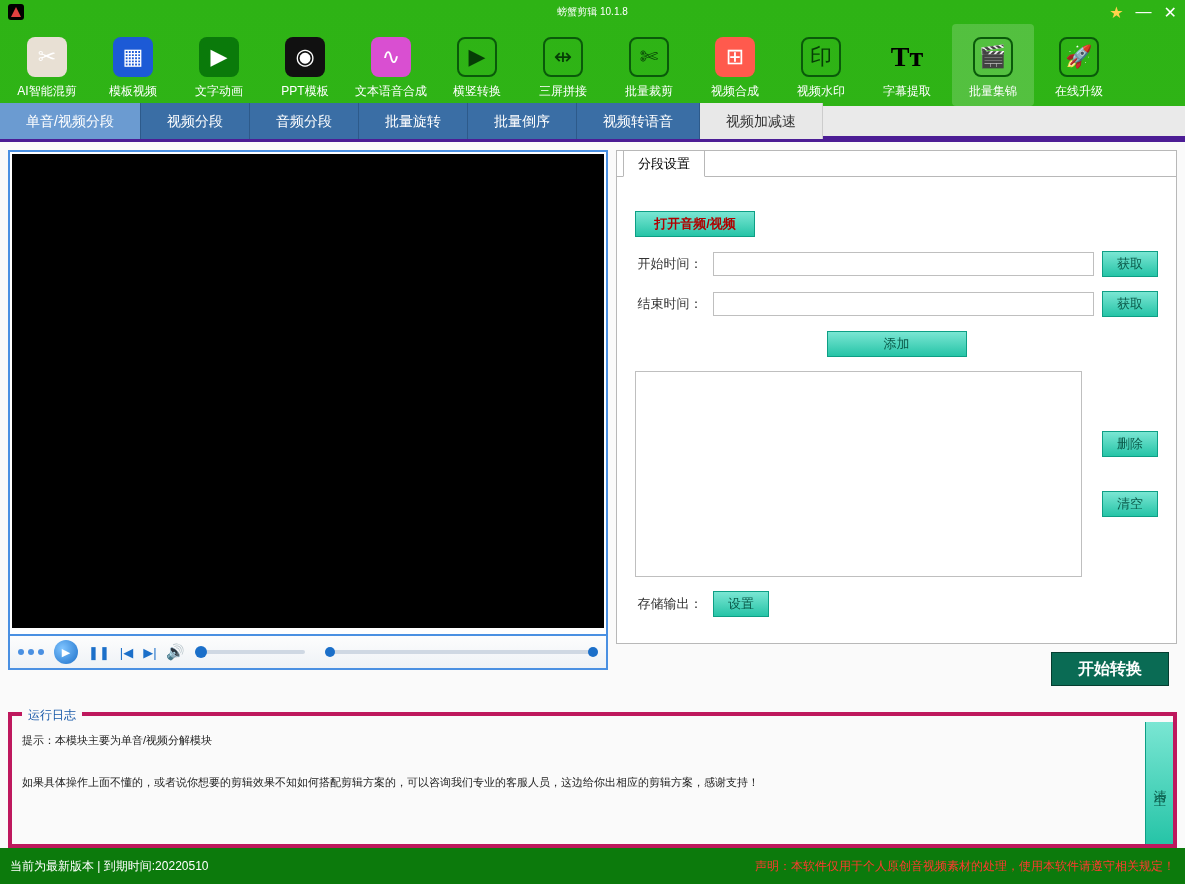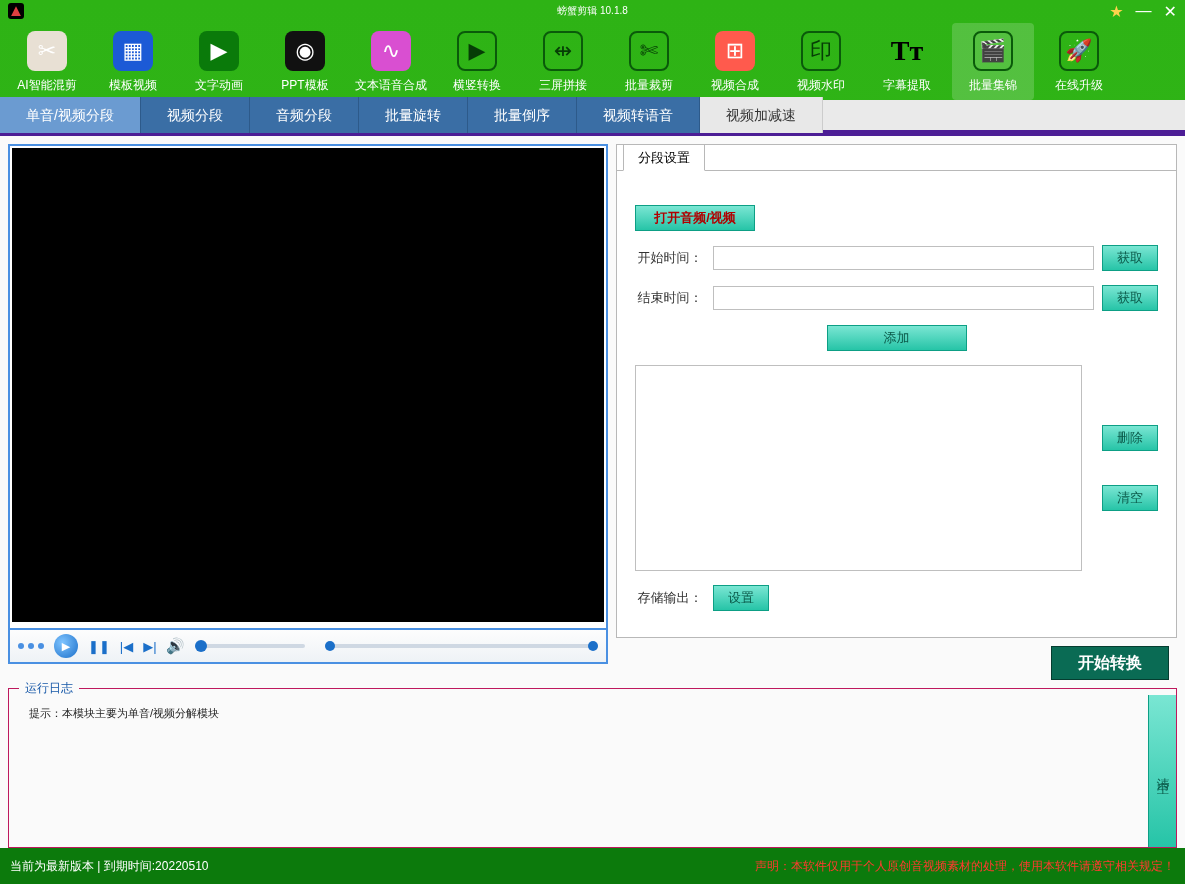--- a/index.html
+++ b/index.html
@@ -58,21 +58,21 @@
 .row label { width: 70px; text-align: center; }
 .txt { flex: 1; height: 24px; border: 1px solid #bfbfbf; background: #fff; padding: 0 6px; font-size: 13px; }
 
 .listbox { border: 1px solid #bfbfbf; height: 206px; background: #fff; }
 
 .sidebtns { display: flex; flex-direction: column; gap: 34px; margin-left: 12px; }
 
 .bigbtn { width: 118px; height: 34px; background: linear-gradient(#0a6b54,#0a6b54); border: 1px solid #053d30; color: #fff; font-size: 16px; font-weight: bold; cursor: pointer; margin-left: auto; margin-top: 8px; margin-right: 8px; }
 
 .logsec { margin: 8px 8px 0 8px; }
-.logframe { border: 1px solid #be185d; position: relative; padding-top: 6px; height: 160px; display:flex;padding-left:10px; }
+.logframe { border: 4px solid #be185d; position: relative; padding-top: 6px; height: 136px; display:flex; }
 .loglegend { position: absolute; top: -9px; left: 10px; background: #fafafa; padding: 0 6px; font-size: 12px; color: #1758a8; }
 .logtext { flex:1; padding: 8px 10px; font-size: 11px; color: #222; line-height: 1.9; overflow:auto; }
 .logclear { width: 28px; background: linear-gradient(#7ae6d3,#26c4a7); border-left: 1px solid #0d9f85; display:flex; align-items:center; justify-content:center; writing-mode: vertical-rl; font-size:13px; cursor:pointer; color:#0b5a4a; letter-spacing:4px; }
 
 .statusbar { height: 24px; background: #0c7a0c; color: #fff; font-size: 12px; display: flex; align-items: center; padding: 18px 10px; justify-content: space-between; margin-top: auto; }
 .statusbar .warn { color: #ff3a2f; }
 </style>
 </head>
 <body>
 
@@ -214,20 +214,21 @@
         <button class="bigbtn">开始转换</button>
       </div>
 
     </div>
 
     <div class="logsec">
       <div class="logframe">
         <div class="loglegend">运行日志</div>
         <div class="logtext">
           <div>提示：本模块主要为单音/视频分解模块</div><br>
+          <div>如果具体操作上面不懂的，或者说你想要的剪辑效果不知如何搭配剪辑方案的，可以咨询我们专业的客服人员，这边给你出相应的剪辑方案，感谢支持！</div>
         </div>
         <div class="logclear">清空</div>
       </div>
     </div>
 
     <div class="statusbar">
       <span>当前为最新版本 | 到期时间:20220510</span>
       <span class="warn">声明：本软件仅用于个人原创音视频素材的处理，使用本软件请遵守相关规定！</span>
     </div>
 

